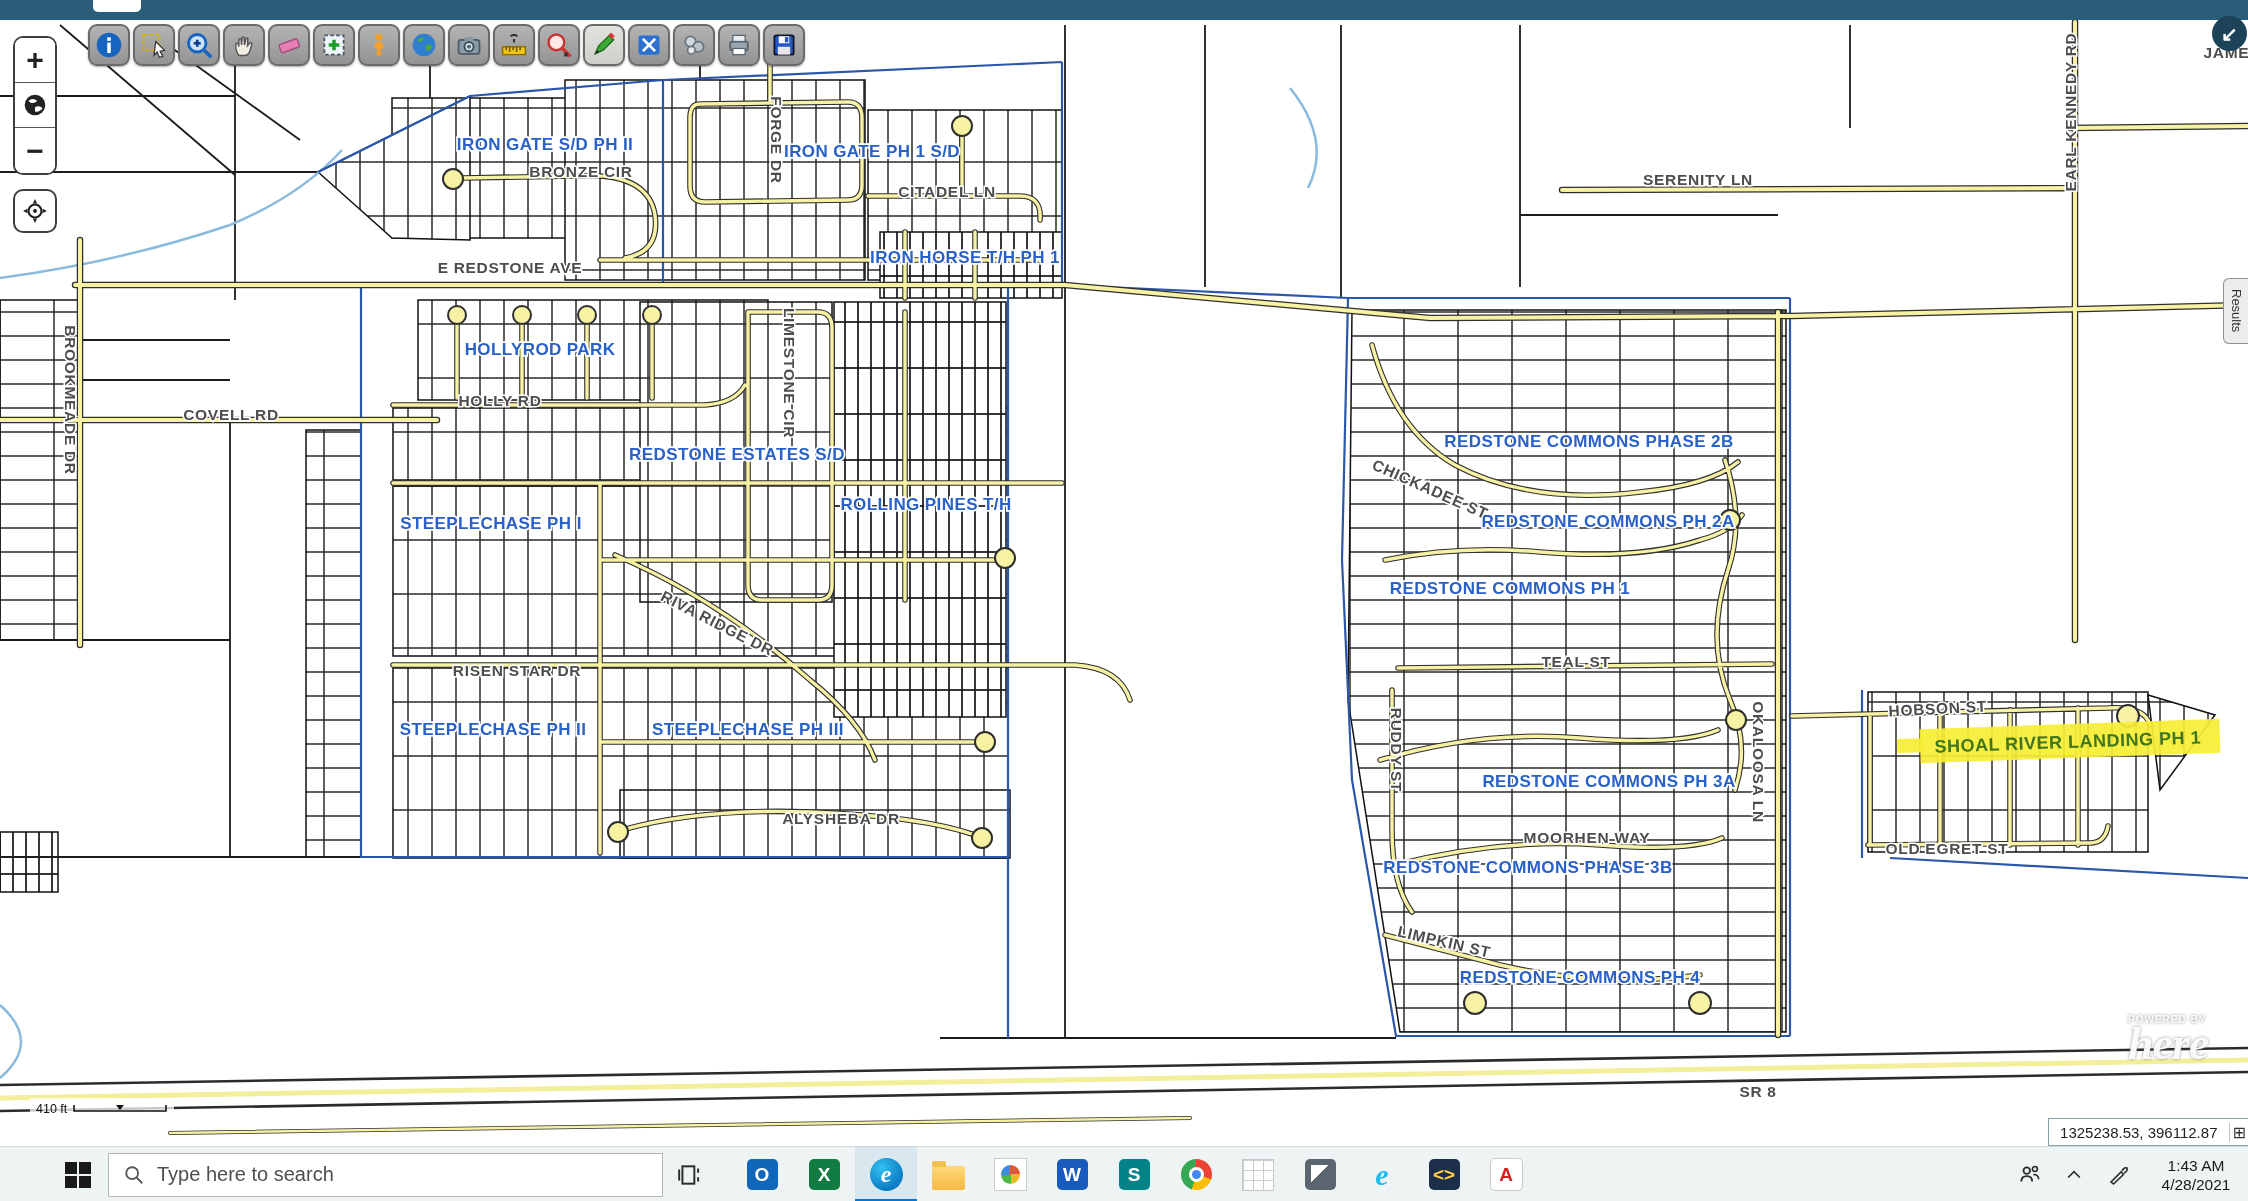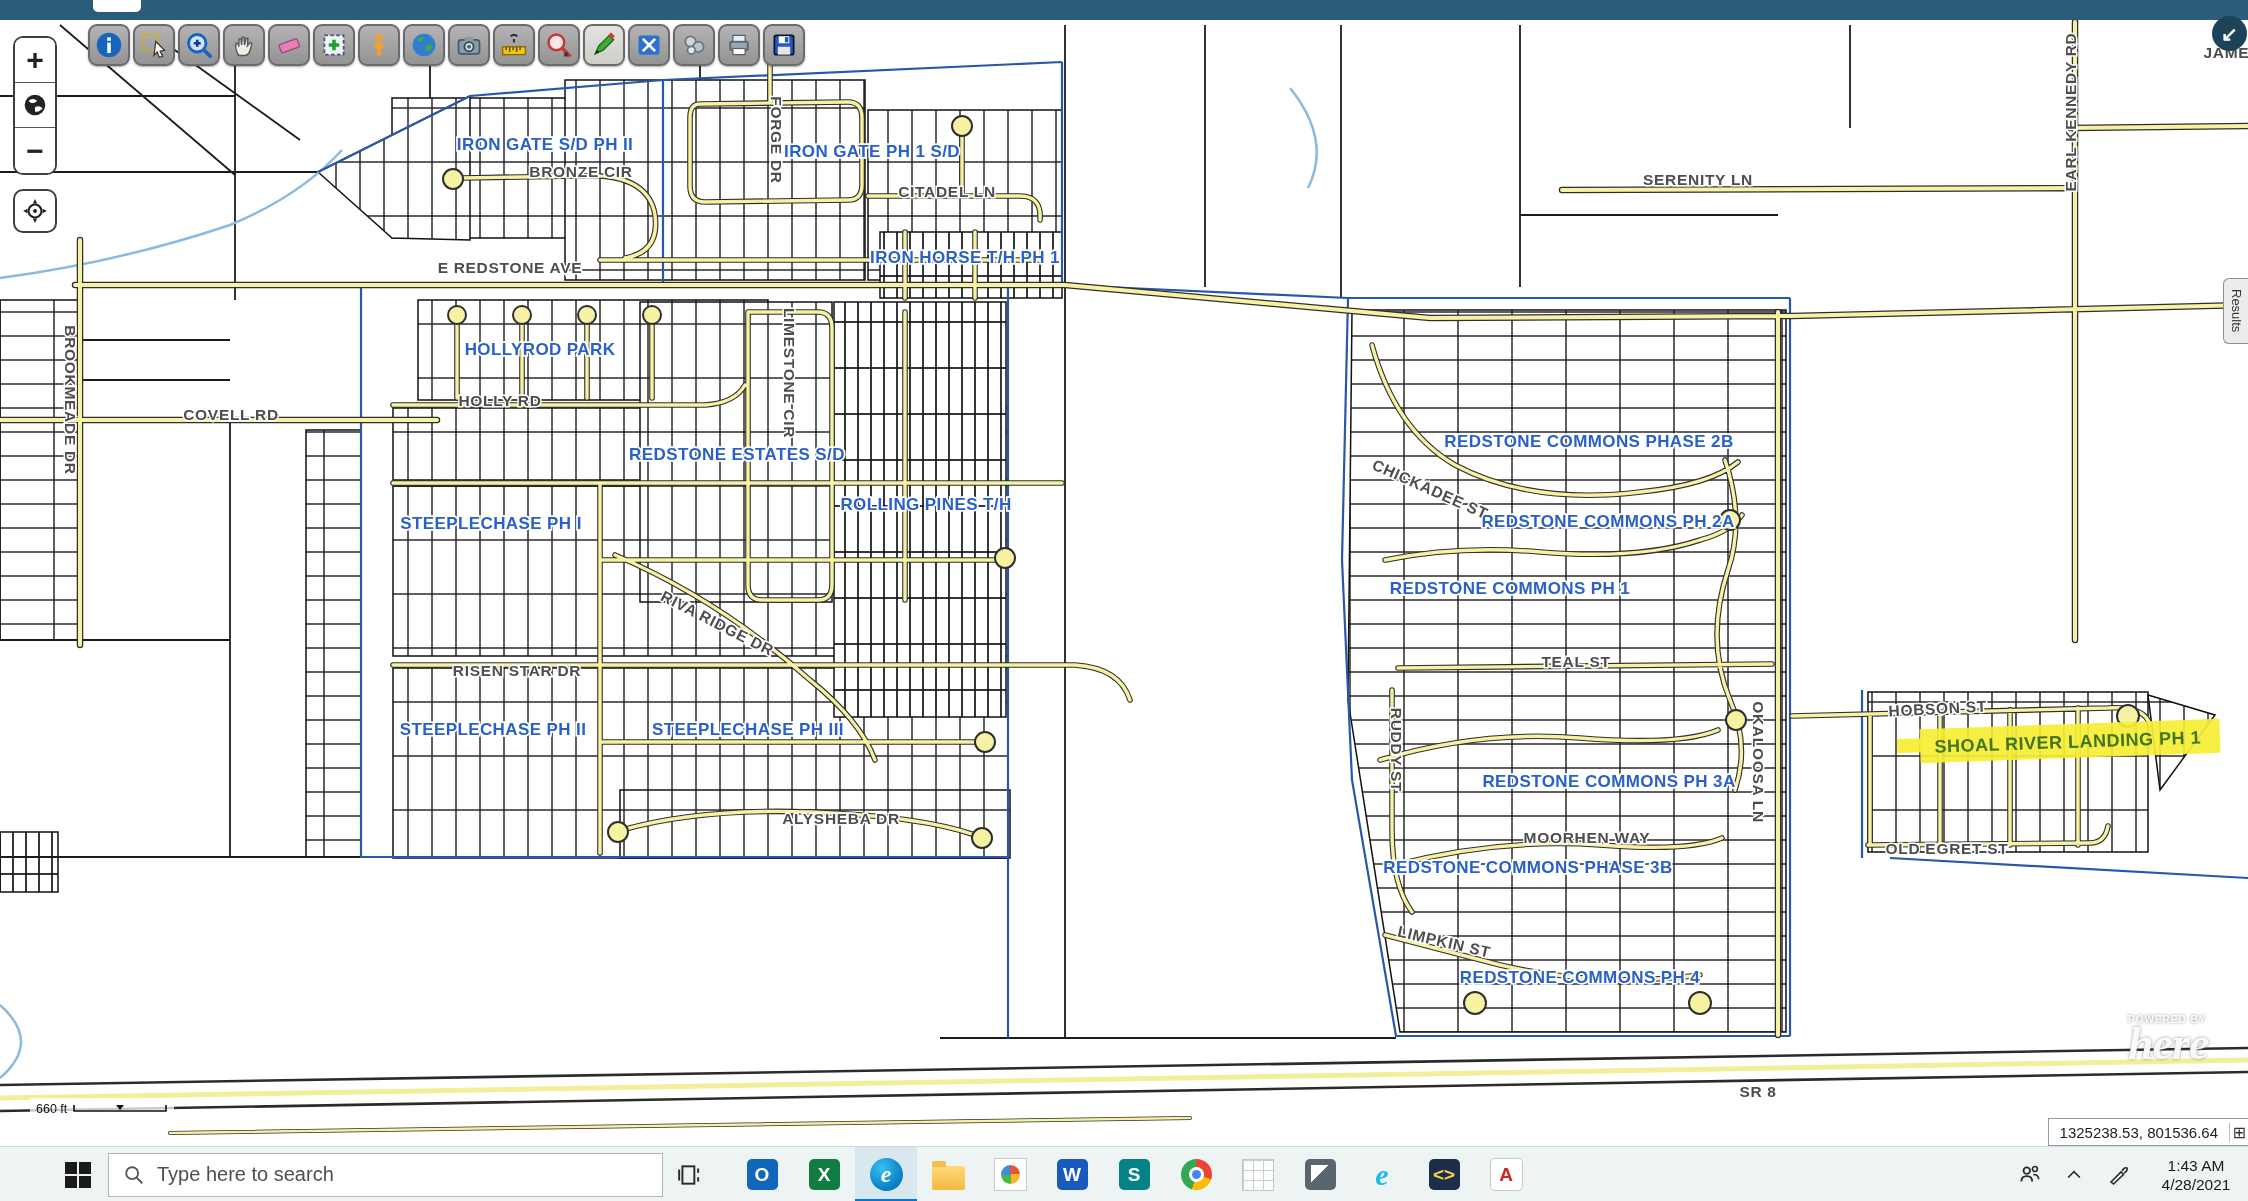--- a/index.html
+++ b/index.html
@@ -398,29 +398,29 @@
         <path d="M12 1 L14 5 L10 5 Z M12 23 L10 19 L14 19 Z M1 12 L5 10 L5 14 Z M23 12 L19 14 L19 10 Z" fill="#222"></path>
       </svg>
     </button>
   </div>
 
   <div class="results-tab">
     <span>Results</span>
   </div>
 
   <div class="scalebar">
-    <span class="txt">660 ft</span>
+    <span class="txt">410 ft</span>
     <svg width="96" height="10" viewBox="0 0 96 10">
       <path d="M2 2 L2 8 L94 8 L94 2" fill="none" stroke="#111" stroke-width="1.6"></path>
       <polygon points="44,2 52,2 48,7" fill="#111"></polygon>
     </svg>
   </div>
 
   <div class="coordbox">
-    <span class="val">1325238.53, 801536.64</span>
+    <span class="val">1325238.53, 396112.87</span>
     <span class="exp">⊞</span>
   </div>
 
   <div class="esri">
     <div class="pb">POWERED BY</div>
     <div class="br">here</div>
   </div>
 
   <div class="taskbar">
     <button class="startbtn">

